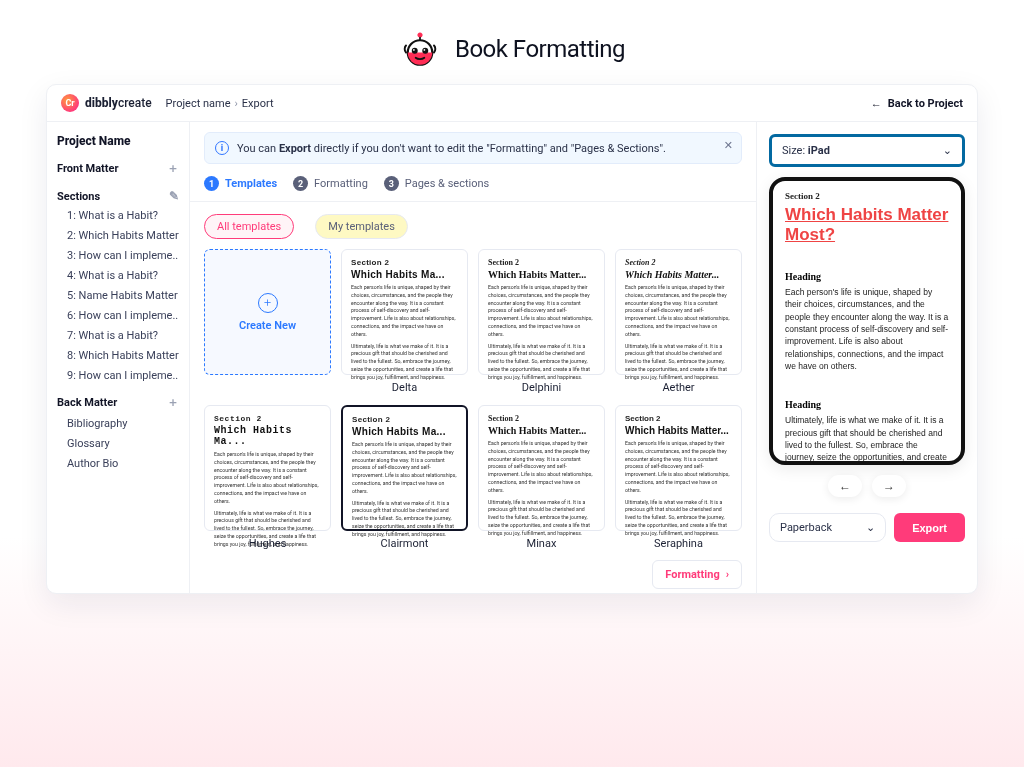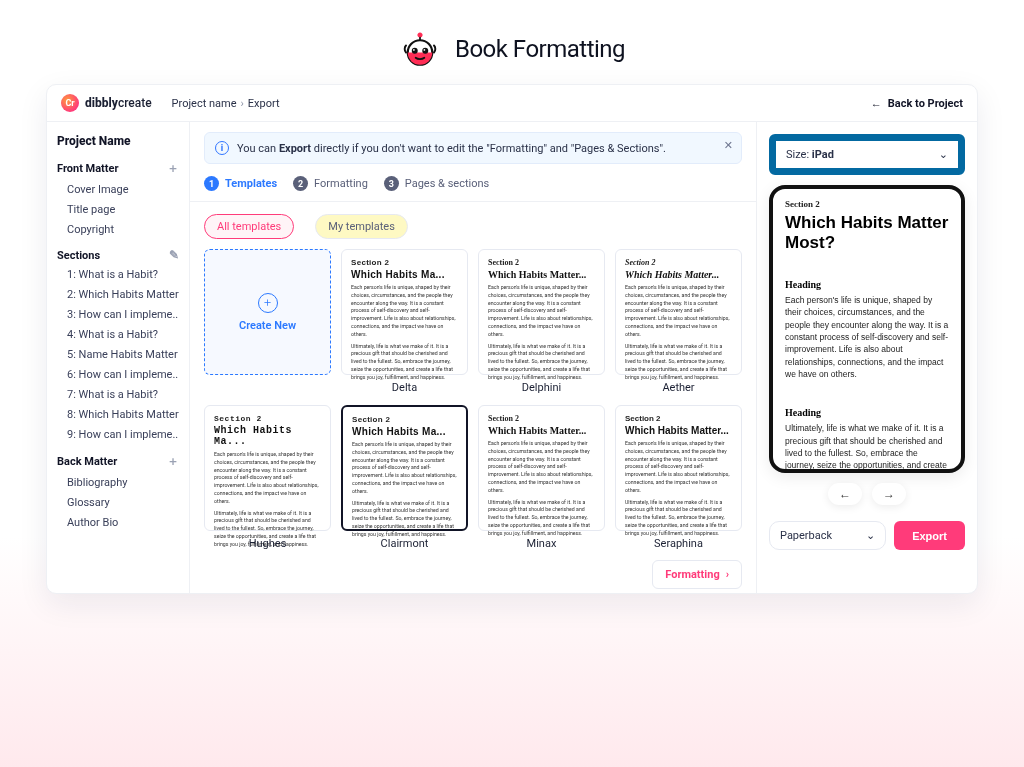--- a/index.html
+++ b/index.html
@@ -38,21 +38,21 @@
   }
 
   
   .topbar {
     display: flex;
     align-items: center;
     justify-content: space-between;
     padding: 9px 14px;
     border-bottom: 1px solid #eef0f4;
   }
-  .topbar-left { display: flex; align-items: center; gap: 20px; }
+  .topbar-left { display: flex; align-items: center; gap: 14px; }
   .brand { display: flex; align-items: center; gap: 6px; }
   .brand-badge {
     width: 18px; height: 18px; border-radius: 50%;
     background: radial-gradient(circle at 35% 35%, #ff9a3c, #ff3b7a 70%);
     display: flex; align-items: center; justify-content: center;
     color: #fff; font-size: 9px; font-weight: 700;
   }
   .brand-name { font-size: 12px; }
   .brand-name .bold { font-weight: 800; color: #1b2033; }
   .brand-name .thin { font-weight: 500; color: #1b2033; }
@@ -125,31 +125,31 @@
   .f-slab { font-family: "Courier New", monospace; letter-spacing: .5px; }
   .f-script { font-family: "Segoe Script", "Brush Script MT", cursive; font-style: italic; }
   .f-display { font-family: Impact, "Arial Black", sans-serif; letter-spacing:.3px; }
   .f-rounded { font-family: "Arial Rounded MT Bold", Arial, sans-serif; }
 
   .next-row { display:flex; justify-content:flex-end; margin: 10px 14px 0; }
   .next-btn { border:1px solid #e6e9f1; border-radius:6px; padding:7px 12px; font-size:11px; color:#ff3b7a; font-weight:700; display:flex; gap:6px; align-items:center; cursor:pointer; background:#fff; }
 
   
   .preview { padding: 12px 12px 14px; }
-  .size-select { width:100%; border:7px solid #0369a1; border-radius:6px; padding:7px 10px; font-size:11px; color:#2a3148; display:flex; justify-content:space-between; align-items:center; cursor:pointer; background:#fff; }
+  .size-select { width:100%; border:3px solid #0369a1; border-radius:6px; padding:7px 10px; font-size:11px; color:#2a3148; display:flex; justify-content:space-between; align-items:center; cursor:pointer; background:#fff; }
 
   .device {
     margin-top: 10px;
     border: 4px solid #111; border-radius: 16px; padding: 10px 12px 12px; background:#fff;
     height: 288px; overflow:hidden;
     box-shadow: 0 4px 16px rgba(0,0,0,.08);
     font-family: Georgia, "Times New Roman", serif;
   }
   .device .sec { font-size: 9px; font-weight:700; color:#222; }
-  .device .big { font-size: 17px; font-weight: 900; margin-top:4px; line-height:1.15; color:#000000; font-family: Impact, "Arial Black", sans-serif; }
+  .device .big { font-size: 17px; font-weight: 900; margin-top:4px; line-height:1.15; color:#ef4444; font-family: Impact, "Arial Black", sans-serif; text-decoration: underline; }
   .device .hd { font-size: 10px; font-weight:800; margin-top:27px; }
   .device .txt { font-size: 8.5px; line-height:1.45; margin-top:4px; color:#222; font-family: -apple-system, Arial, sans-serif; }
 
   .pager { display:flex; justify-content:center; gap:10px; margin-top: 10px; }
   .pager button { width:34px; height:22px; border-radius:14px; border:none; background:#fff; box-shadow:0 2px 8px rgba(0,0,0,.08); cursor:pointer; font-size:12px; color:#333; }
 
   .export-row { display:flex; gap:8px; margin-top: 16px; }
   .fmt-select { flex:1; border:1px solid #e6e9f1; border-radius:10px; padding:7px 10px; font-size:11px; display:flex; justify-content:space-between; align-items:center; cursor:pointer; background:#fff; color:#2a3148; }
   .export-btn { background:#ff3b7a; color:#fff; border:none; border-radius:6px; padding:7px 18px; font-size:11px; font-weight:700; cursor:pointer; }
 </style>
@@ -200,25 +200,20 @@
   <div class="body">
 
     <aside class="sidebar">
       <h4>Project Name</h4>
 
       <div class="sb-group">
         <div class="sb-head">
           <span>Front Matter</span>
           <span class="ico">＋</span>
         </div>
-        <div class="sb-list" id="fm-list">
-            <div class="item">Cover Image</div>
-            <div class="item">Title page</div>
-            <div class="item">Copyright</div>
-          </div>
       </div>
 
       <div class="sb-group">
         <div class="sb-head">
           <span>Sections</span>
           <span class="ico">✎</span>
         </div>
         <div class="sb-list" id="sec-list">
             <div class="item">1: What is a Habit?</div>
             <div class="item">2: Which Habits Matter</div>

